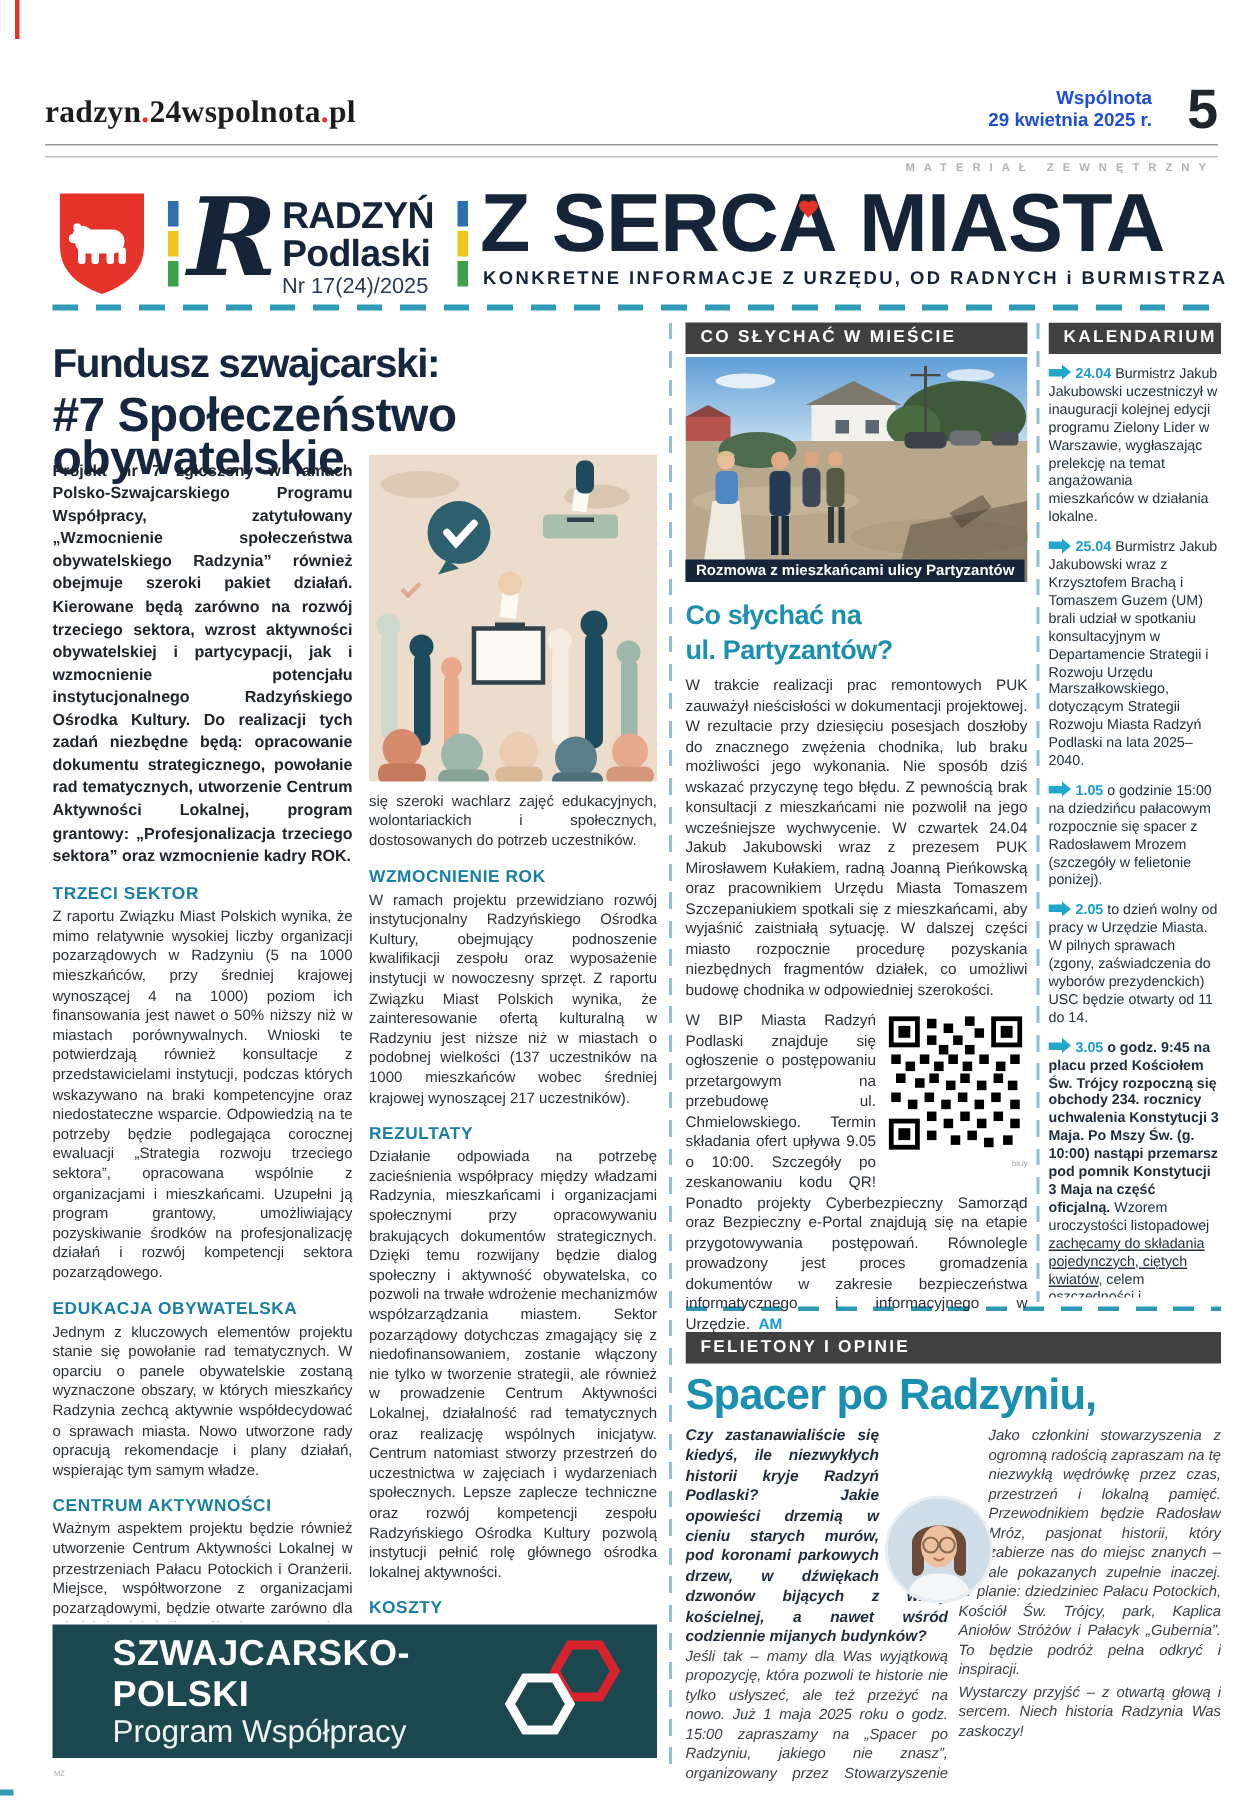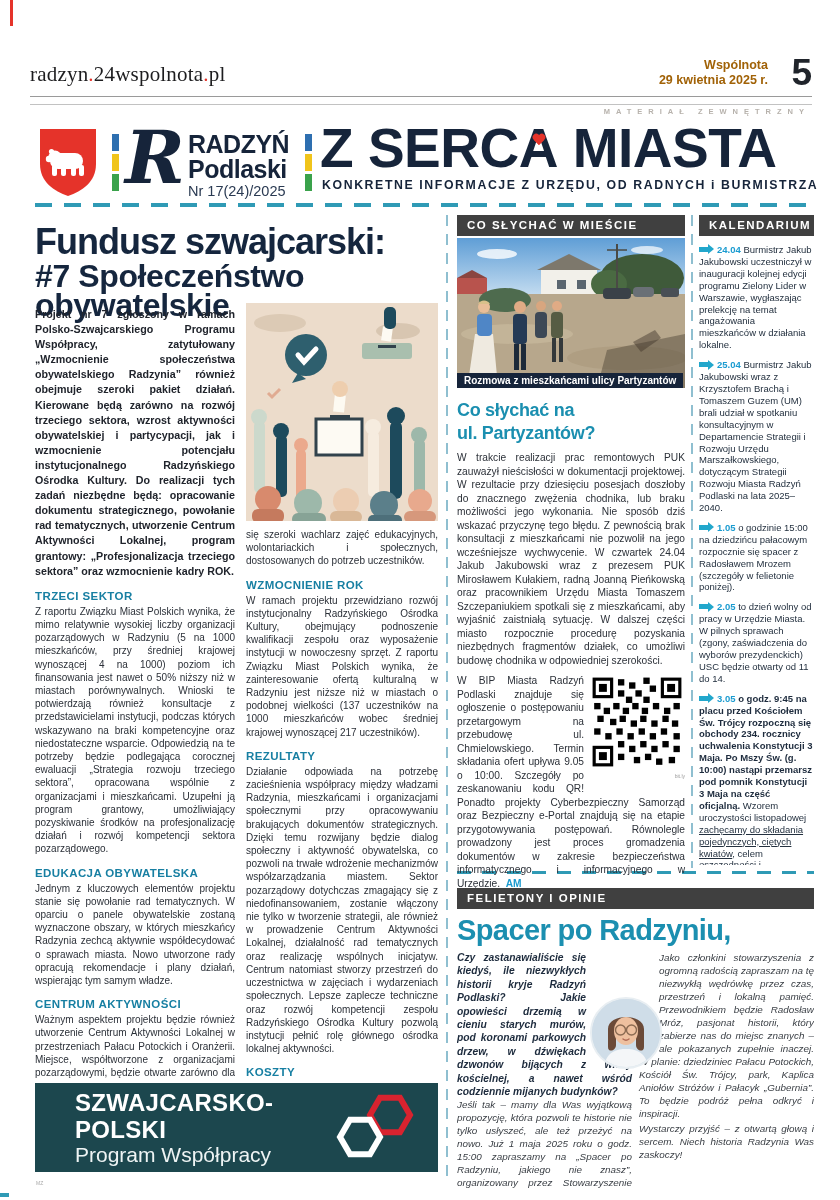--- a/index.html
+++ b/index.html
@@ -2,24 +2,24 @@
 <html lang="pl"><head>
 <meta charset="utf-8">
 <style>
   html,body{margin:0;padding:0;background:#fff;}
   .page{position:relative;width:840px;height:1200px;background:#fff;overflow:hidden;
         font-family:"Liberation Sans",sans-serif;color:#242a33;}
   .abs{position:absolute;}
 
   
   .corner-bar{left:10px;top:0;width:3px;height:26px;background:#e5332a;}
-  .site-title{left:30px;top:62px;font-family:"Liberation Serif",serif;font-weight:400;
+  .site-title{left:30px;top:62px;font-family:"Liberation Serif",serif;font-weight:700;
               font-size:21px;color:#1d1d1f;letter-spacing:.2px;cursor:pointer;}
   .site-title .dot{color:#e5332a;}
-  .issue-block{right:72px;top:58px;text-align:right;font-weight:700;font-size:12.5px;line-height:15px;color:#a16207;}
+  .issue-block{right:72px;top:58px;text-align:right;font-weight:700;font-size:12.5px;line-height:15px;color:#1d4ed8;}
   .page-num{right:28px;top:52px;font-size:37px;font-weight:700;color:#20242b;}
   .rule1{left:30px;top:96px;width:782px;height:1px;background:#9a9a9a;}
   .rule2{left:30px;top:104px;width:782px;height:1px;background:#c2c2c2;}
   .material{right:30px;top:107px;font-size:7.5px;letter-spacing:6px;color:#b7b2ac;font-weight:700;}
 
   
   .shield{left:36px;top:126px;}
   .stripe{display:flex;flex-direction:column;gap:3px;width:7px;}
   .stripe i{display:block;height:17px;}
   .stripe .b{background:#2e6fb0}.stripe .y{background:#f0c41b}.stripe .g{background:#3aa24b}
@@ -40,21 +40,21 @@
   .dash-h{height:3.5px;background:repeating-linear-gradient(90deg,#2f9ab5 0 17px,transparent 17px 29px);}
   .masthead-dash{left:35px;top:203px;width:779px;}
 
   
   .minihead{color:#177fa2;font-weight:700;font-size:11.5px;letter-spacing:.4px;margin:11px 0 3px;}
   .body-p{font-size:10px;line-height:13.2px;text-align:justify;margin:0;color:#2b3038;}
   .sig{color:#1a9bd0;font-weight:700;}
 
   
   .headline{left:35px;top:222px;width:406px;color:#15263e;font-weight:800;}
-  .headline .h1{font-size:36px;line-height:40px;letter-spacing:-1px;}
+  .headline .h1{font-size:27px;line-height:40px;letter-spacing:-1px;}
   .headline .h2{font-size:32px;line-height:29px;letter-spacing:-.4px;}
   .col1{left:35px;top:303px;width:200px;height:778px;overflow:hidden;}
   .intro{font-weight:700;font-size:10.7px;line-height:15.1px;text-align:justify;margin:4px 0 0;color:#20242c;}
   .col2{left:246px;top:303px;width:192px;height:778px;overflow:hidden;}
   .illustration{width:192px;height:218px;display:block;margin-bottom:7px;}
 
   
   .vdash{width:2px;background:repeating-linear-gradient(180deg,#8fbfd0 0 11px,transparent 11px 19px);}
   .vdash1{left:446px;top:215px;height:963px;}
   .vdash2{left:691px;top:215px;height:653px;}

